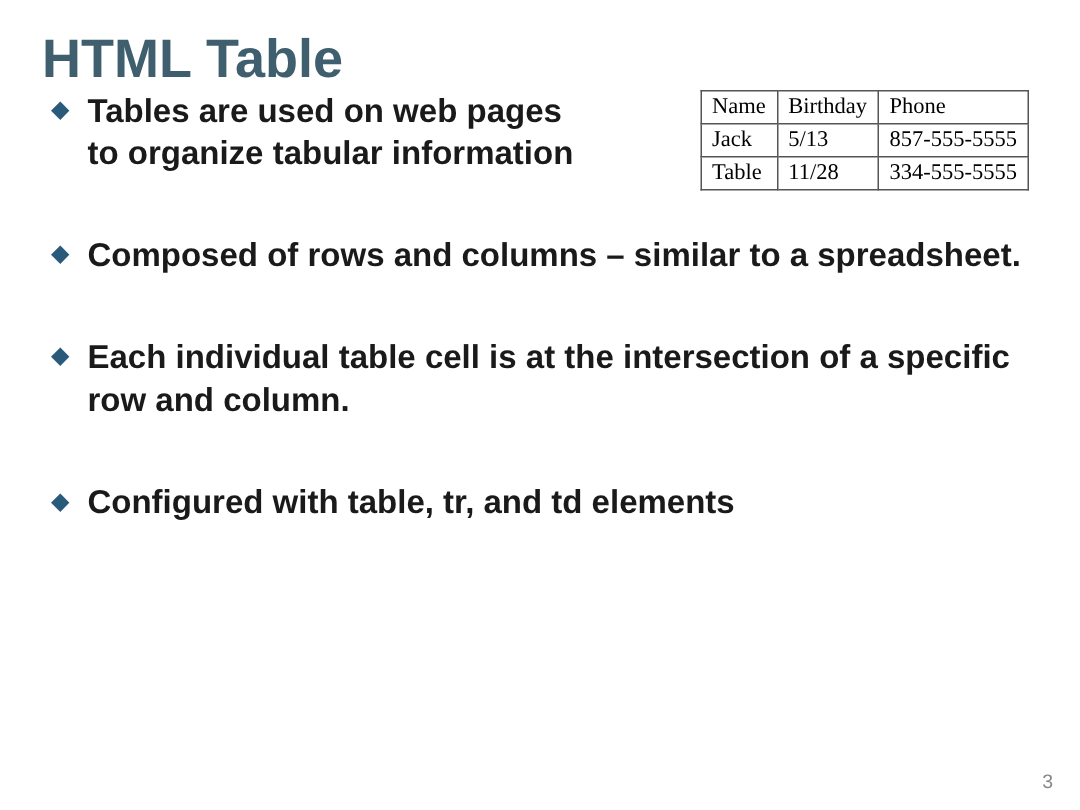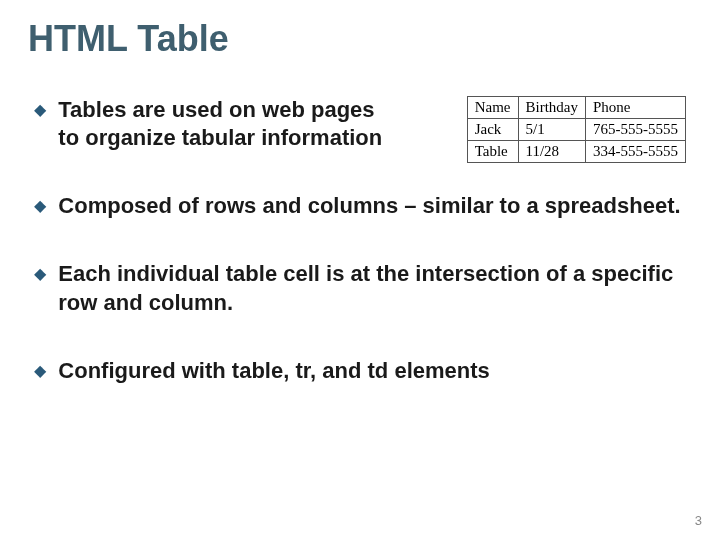--- a/index.html
+++ b/index.html
@@ -8,21 +8,20 @@
     background: #fff;
     font-family: Verdana, Geneva, sans-serif;
     position: relative;
     padding: 18px 34px 0 34px;
   }
   .title {
     color: #3f5f6f;
     font-family: "Trebuchet MS", Verdana, sans-serif;
     font-size: 36px;
     font-weight: 600;
-    margin-bottom: 36px;
     margin-left: -6px;
   }
   .content-row {
     display: flex;
     align-items: flex-start;
     gap: 20px;
   }
   .bullets {
     list-style: none;
     flex: 1;
@@ -80,22 +79,22 @@
   </ul>
   <table class="example-table">
     <tbody>
         <tr>
       <th>Name</th>
       <th>Birthday</th>
       <th>Phone</th>
     </tr>
     <tr>
       <td>Jack</td>
-      <td>5/1</td>
-      <td>765-555-5555</td>
+      <td>5/13</td>
+      <td>857-555-5555</td>
     </tr>
     <tr>
       <td>Table</td>
       <td>11/28</td>
       <td>334-555-5555</td>
     </tr>
   </tbody>
     </table>
 </div>
 

